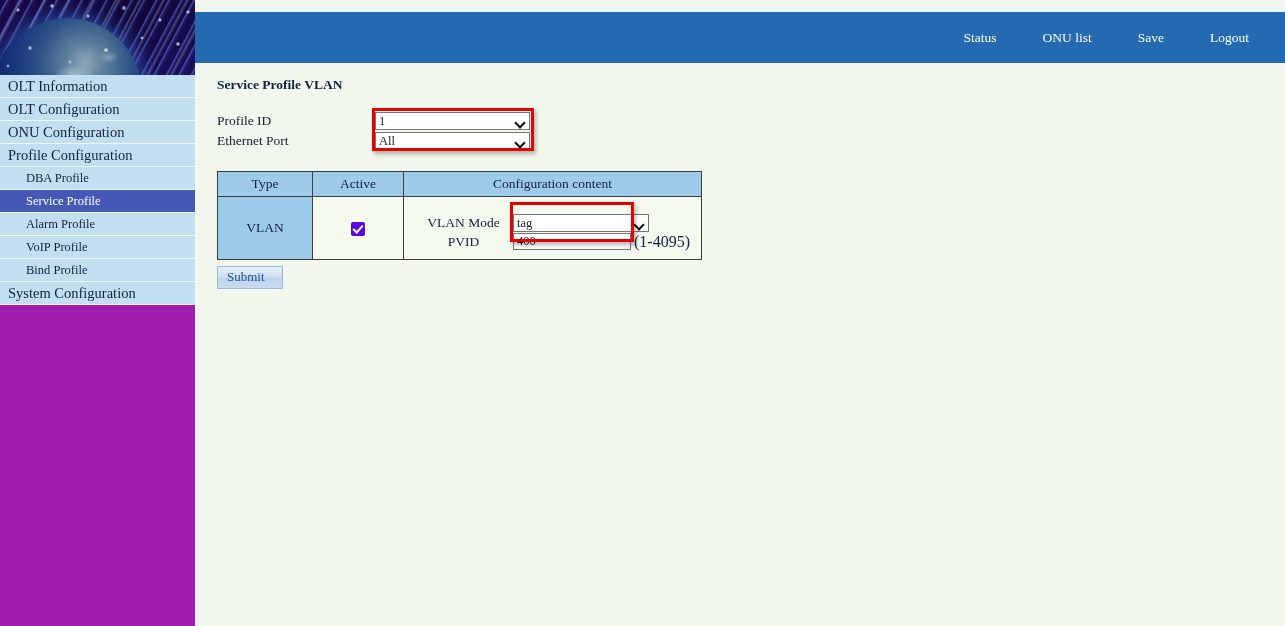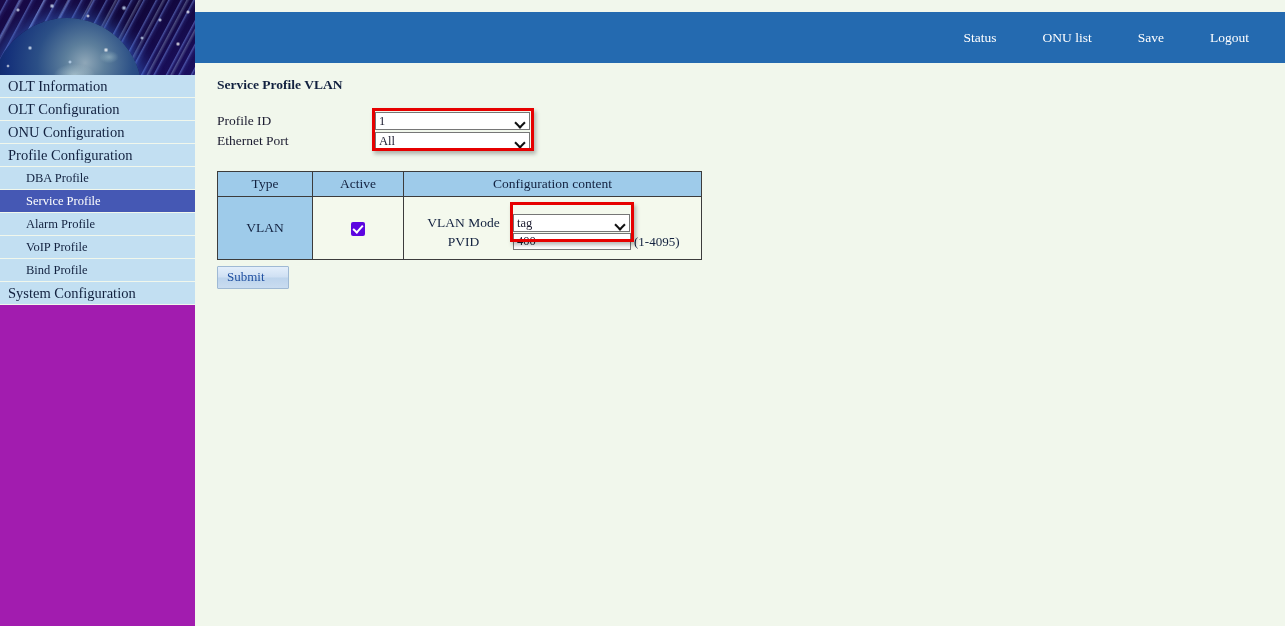--- a/index.html
+++ b/index.html
@@ -324,21 +324,21 @@
     box-sizing: border-box;
     font-family: "Liberation Serif", serif;
     font-size: 12.5px;
     color: #1a1a2e;
     background: #ffffff;
     border: 1px solid #767676;
     padding: 0 3px;
     line-height: 15px;
   }
   .cfg-hint {
-    font-size: 13px;
+    font-size: 16px;
     color: #12213f;
     margin-left: 3px;
   }
   #redbox-vlan {
     left: 106px;
     top: 5px;
     width: 124px;
     height: 40px;
   }
   .chk {
@@ -363,21 +363,21 @@
     transform: rotate(42deg);
   }
 
   #submit-btn {
     margin-top: 6px;
     font-family: "Liberation Serif", serif;
     font-size: 13px;
     color: #1f4fa0;
     background: linear-gradient(to bottom, #e3eefb 0%, #cfe0f3 48%, #bdd4ec 52%, #c9dcf0 100%);
     border: 1px solid #9fb9d4;
-    padding: 2px 23px 3px 9px;
+    padding: 2px 17px 3px 9px;
     cursor: pointer;
     border-radius: 1px;
     text-align: right;
   }
 </style>
 </head>
 <body>
 
 <div id="watermark">
   <svg width="300" height="90" viewBox="0 0 300 90" xmlns="http://www.w3.org/2000/svg">
@@ -454,21 +454,21 @@
           <tr>
             <td class="type-cell">VLAN</td>
             <td class="active-cell">
               <span class="chk" id="active-checkbox"></span>
             </td>
             <td class="config-cell">
               <div class="cfg-grid">
                 <div class="cfg-row">
                   <span class="cfg-label">VLAN Mode</span>
                   <span class="sel-wrap">
-                    <select class="sel" id="sel-vlan-mode" style="width:117px;"><option value="tag">tag</option><option value="untag">untag</option><option value="transparent">transparent</option></select>
+                    <select class="sel" id="sel-vlan-mode" style="width:136px;"><option value="tag">tag</option><option value="untag">untag</option><option value="transparent">transparent</option></select>
                   </span>
                 </div>
                 <div class="cfg-row">
                   <span class="cfg-label">PVID</span>
                   <input class="inp" id="pvid-input" type="text" value="400" style="">
                   <span class="cfg-hint">(1-4095)</span>
                 </div>
               </div>
               <div class="redbox" id="redbox-vlan"></div>
             </td>

